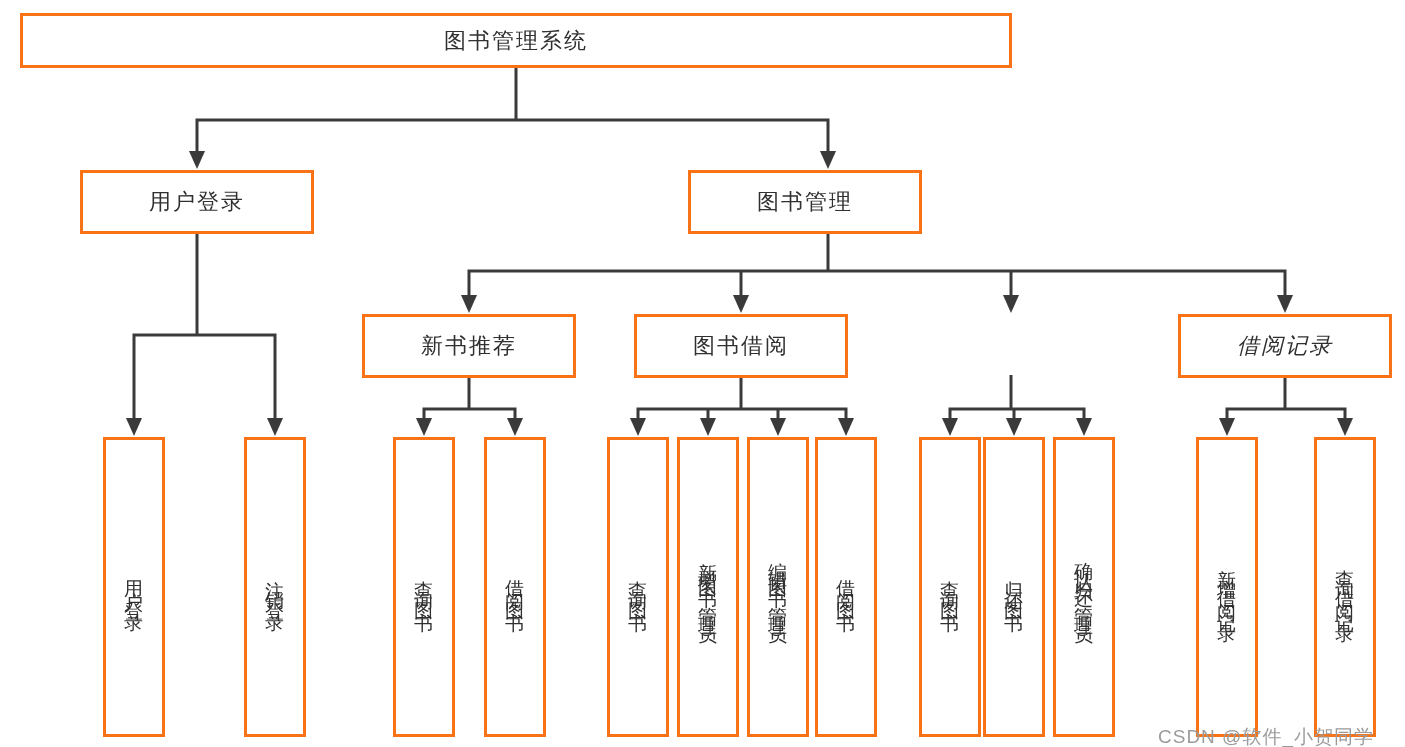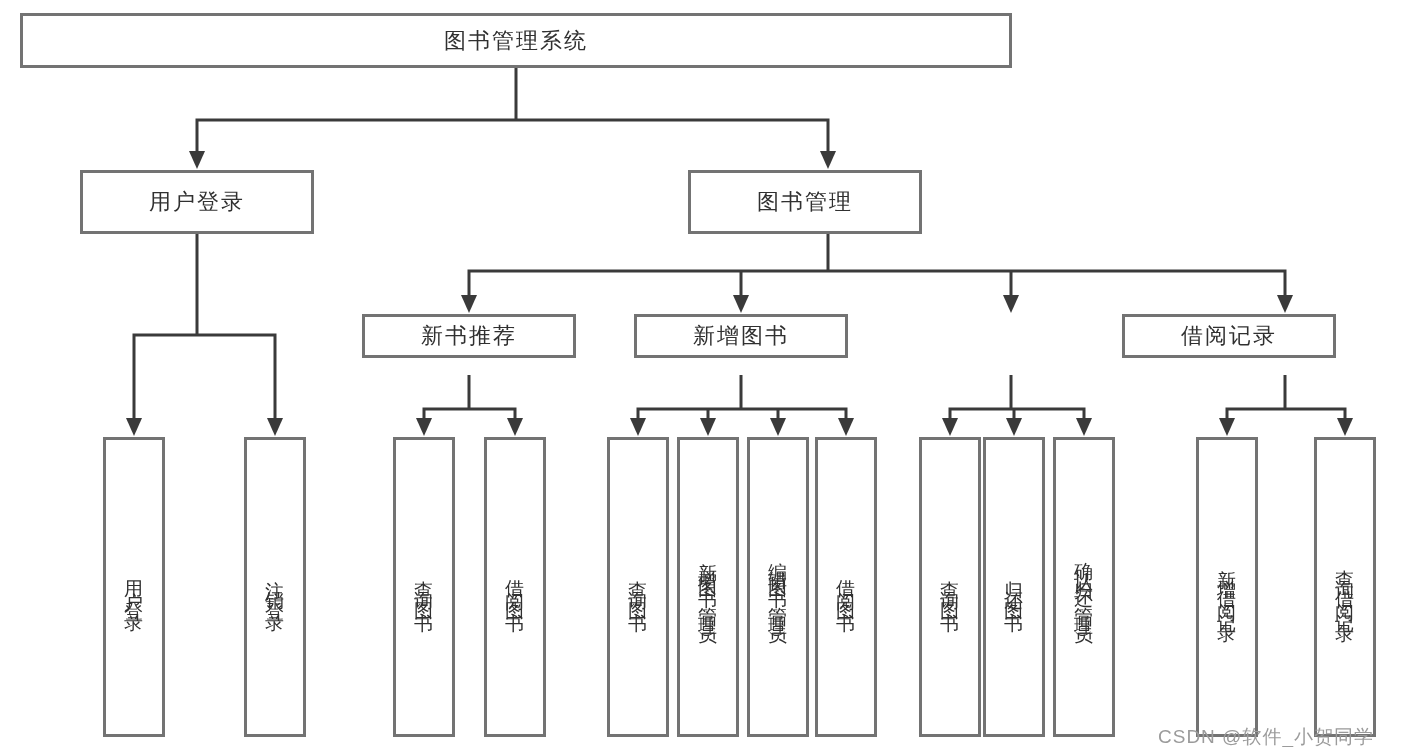--- a/index.html
+++ b/index.html
@@ -2,28 +2,28 @@
 <html><head>
 <meta charset="utf-8">
 <style>
   html,body{margin:0;padding:0;background:#ffffff;}
   .stage{
     position:relative;width:1405px;height:747px;background:#ffffff;
     font-family:"Liberation Sans","DejaVu Sans",sans-serif;overflow:hidden;
   }
   svg.connectors{position:absolute;left:0;top:0;}
   .box{
-    position:absolute;background:#ffffff;border:3px solid #737373;
+    position:absolute;background:#ffffff;border:3px solid #f97316;
     box-sizing:border-box;display:flex;align-items:center;justify-content:center;
     color:#303030;
   }
   .hlabel{font-size:22px;letter-spacing:2px;white-space:nowrap;}
   .root{left:20px;top:13px;width:992px;height:55px;}
   .l2{top:170px;width:234px;height:64px;}
-  .l3{top:314px;width:214px;height:44px;}
+  .l3{top:314px;width:214px;height:64px;}
   .leaf{top:437px;width:62px;height:300px;}
   .vlabel{
     writing-mode:vertical-rl;text-orientation:mixed;
     font-size:19px;line-height:1;letter-spacing:11px;white-space:nowrap;
   }
   .vlabel.long{letter-spacing:9px;}
   .watermark{
     position:absolute;left:1158px;top:716px;font-size:19px;color:#9b9b9b;
     letter-spacing:1px;white-space:nowrap;margin-top:8px;
   }
@@ -83,23 +83,23 @@
     <span class="hlabel">用户登录</span>
   </div>
   <div class="box l2" style="left:688px;">
     <span class="hlabel">图书管理</span>
   </div>
 
   <div class="box l3" style="left:362px;">
     <span class="hlabel">新书推荐</span>
   </div>
   <div class="box l3" style="left:634px;">
-    <span class="hlabel">新增图书</span>
+    <span class="hlabel">图书借阅</span>
   </div>
-  <div class="box l3" style="left:1122px;">
+  <div class="box l3" style="left:1178px;font-style:italic;">
     <span class="hlabel">借阅记录</span>
   </div>
 
   <div class="box leaf" style="left:103px;">
     <span class="vlabel">用户登录</span>
   </div>
   <div class="box leaf" style="left:244px;">
     <span class="vlabel">注销登录</span>
   </div>
 

